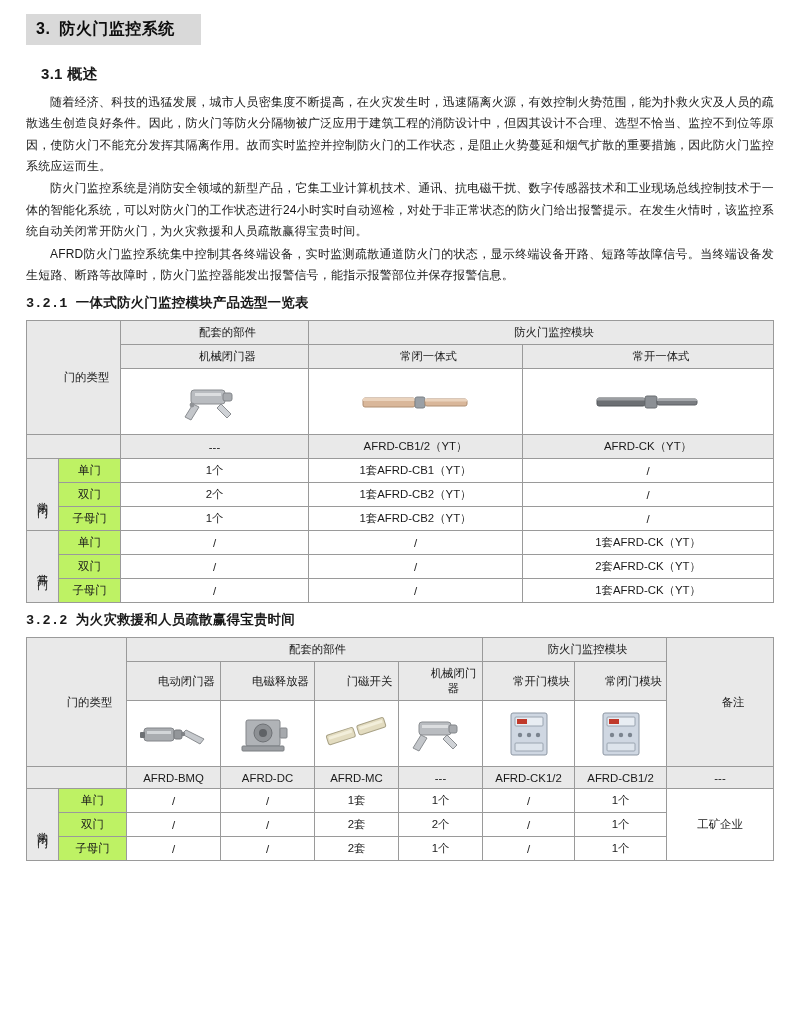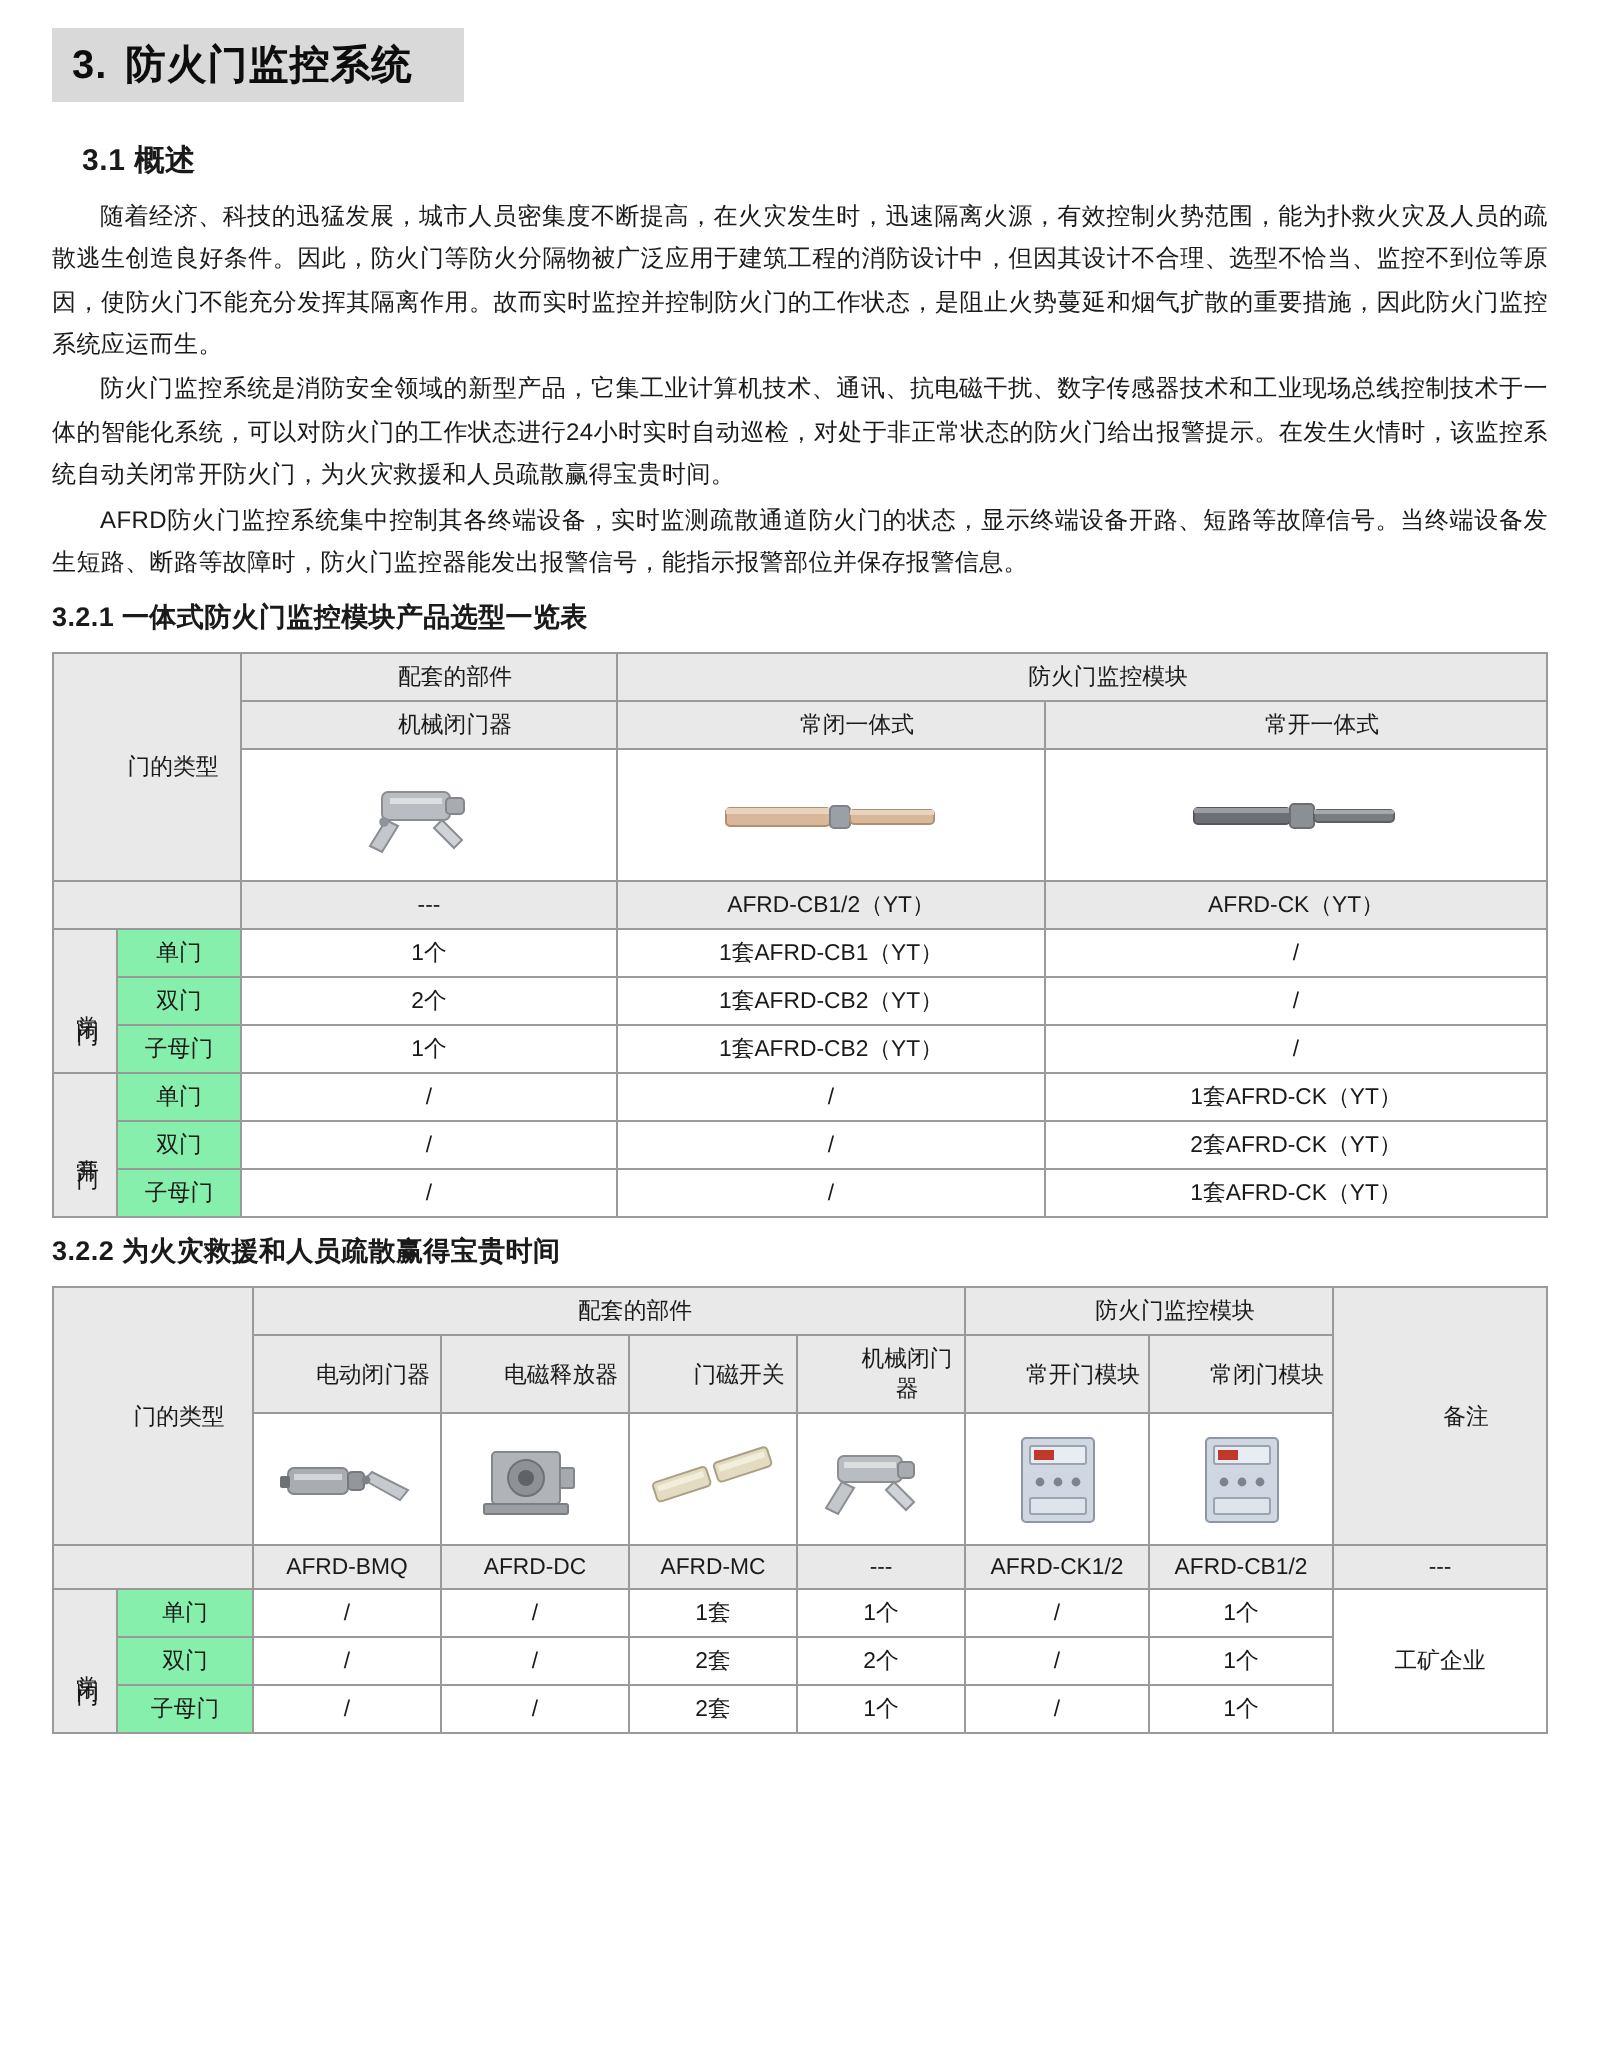--- a/index.html
+++ b/index.html
@@ -14,40 +14,41 @@
     color: #1a1a1a;
     position: relative;
   }
   .page { padding: 14px 26px 0 26px; }
 
   
   .banner {
     display: inline-block;
     background: #d9d9d9;
     padding: 5px 26px 5px 10px;
-    font-size: 20px;
+    font-size: 16px;
     font-weight: bold;
     color: #0d0d0d;
     letter-spacing: .5px;
     margin-bottom: 10px;
   }
   .banner .num { margin-right: 9px; }
 
   
   h2.h-1 {
     font-size: 15px;
     font-weight: bold;
     margin: 10px 0 8px 15px;
     letter-spacing: .3px;
   }
   h3.h-2 {
     font-size: 13.5px;
     font-weight: bold;
     margin: 8px 0 8px 0;
     letter-spacing: .2px;
+    font-family: Liberation Mono, monospace;
   }
   .sec-gap { margin-top: 26px; }
 
   
   p.para {
     font-size: 12px;
     line-height: 1.78;
     margin: 0 0 1px 0;
     text-align: justify;
     text-justify: inter-ideograph;
@@ -74,21 +75,21 @@
   table.sel .shade { background: #e9e9e9; }
   table.sel .pic-cell { height: 66px; background: #fff; padding: 2px; }
   table.sel .code-row td { background: #e9e9e9; }
   table.sel .vgroup { background: #e9e9e9; width: 30px; }
   table.sel .vgroup span {
     writing-mode: vertical-rl;
     display: inline-block;
     letter-spacing: 2px;
     line-height: 1.1;
   }
-  table.sel .lbl { background: #86efac; }
+  table.sel .lbl { background: #bef264; }
 
   
   .ill { display: block; margin: 0 auto; }
 
   .footer-space { height: 10px; }
 </style>
 </head>
 <body>
 
 <div class="page">

